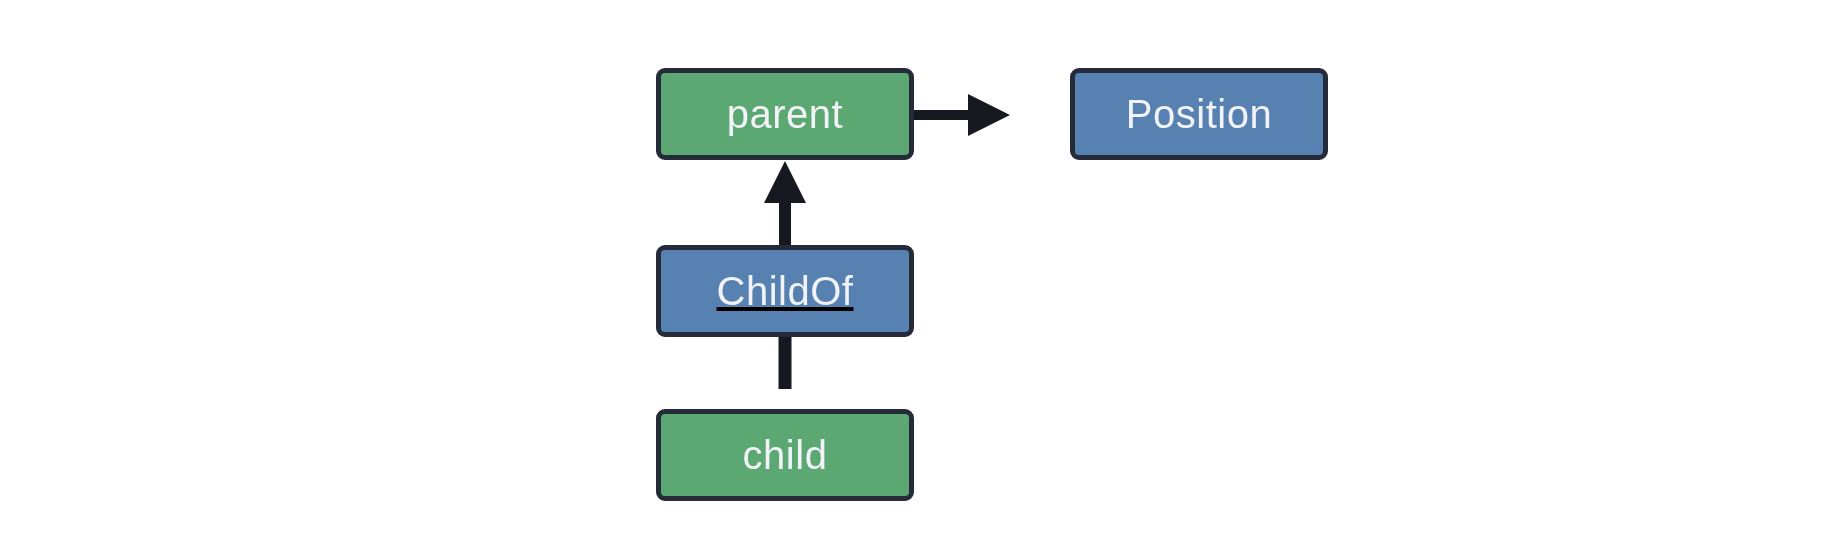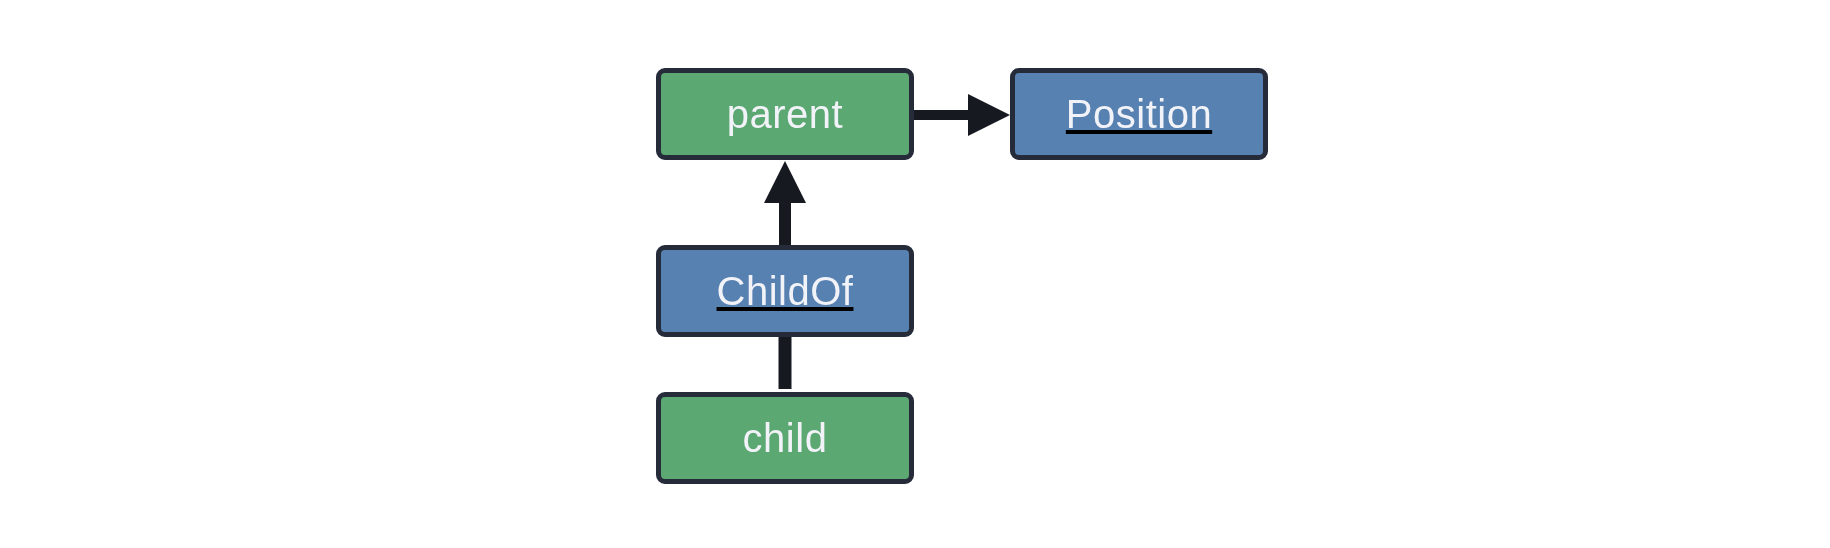--- a/index.html
+++ b/index.html
@@ -68,25 +68,25 @@
 
     <g>
       <line class="edge-line" x1="785" y1="336" x2="785" y2="389" stroke-width="13"></line>
     </g>
   </svg>
 
   <div class="node green" style="left:656px; top:68px;">
     <span class="node-label">parent</span>
   </div>
 
-  <div class="node blue" style="left:1010px; top:68px;text-decoration:underline;">
+  <div class="node blue" style="left:1070px; top:68px;">
     <span class="node-label">Position</span>
   </div>
 
   <div class="node blue" style="left:656px; top:245px;text-decoration:underline;">
     <span class="node-label">ChildOf</span>
   </div>
 
-  <div class="node green" style="left:656px; top:392px;">
+  <div class="node green" style="left:656px; top:409px;">
     <span class="node-label">child</span>
   </div>
 
 </div>
 
 </body></html>

